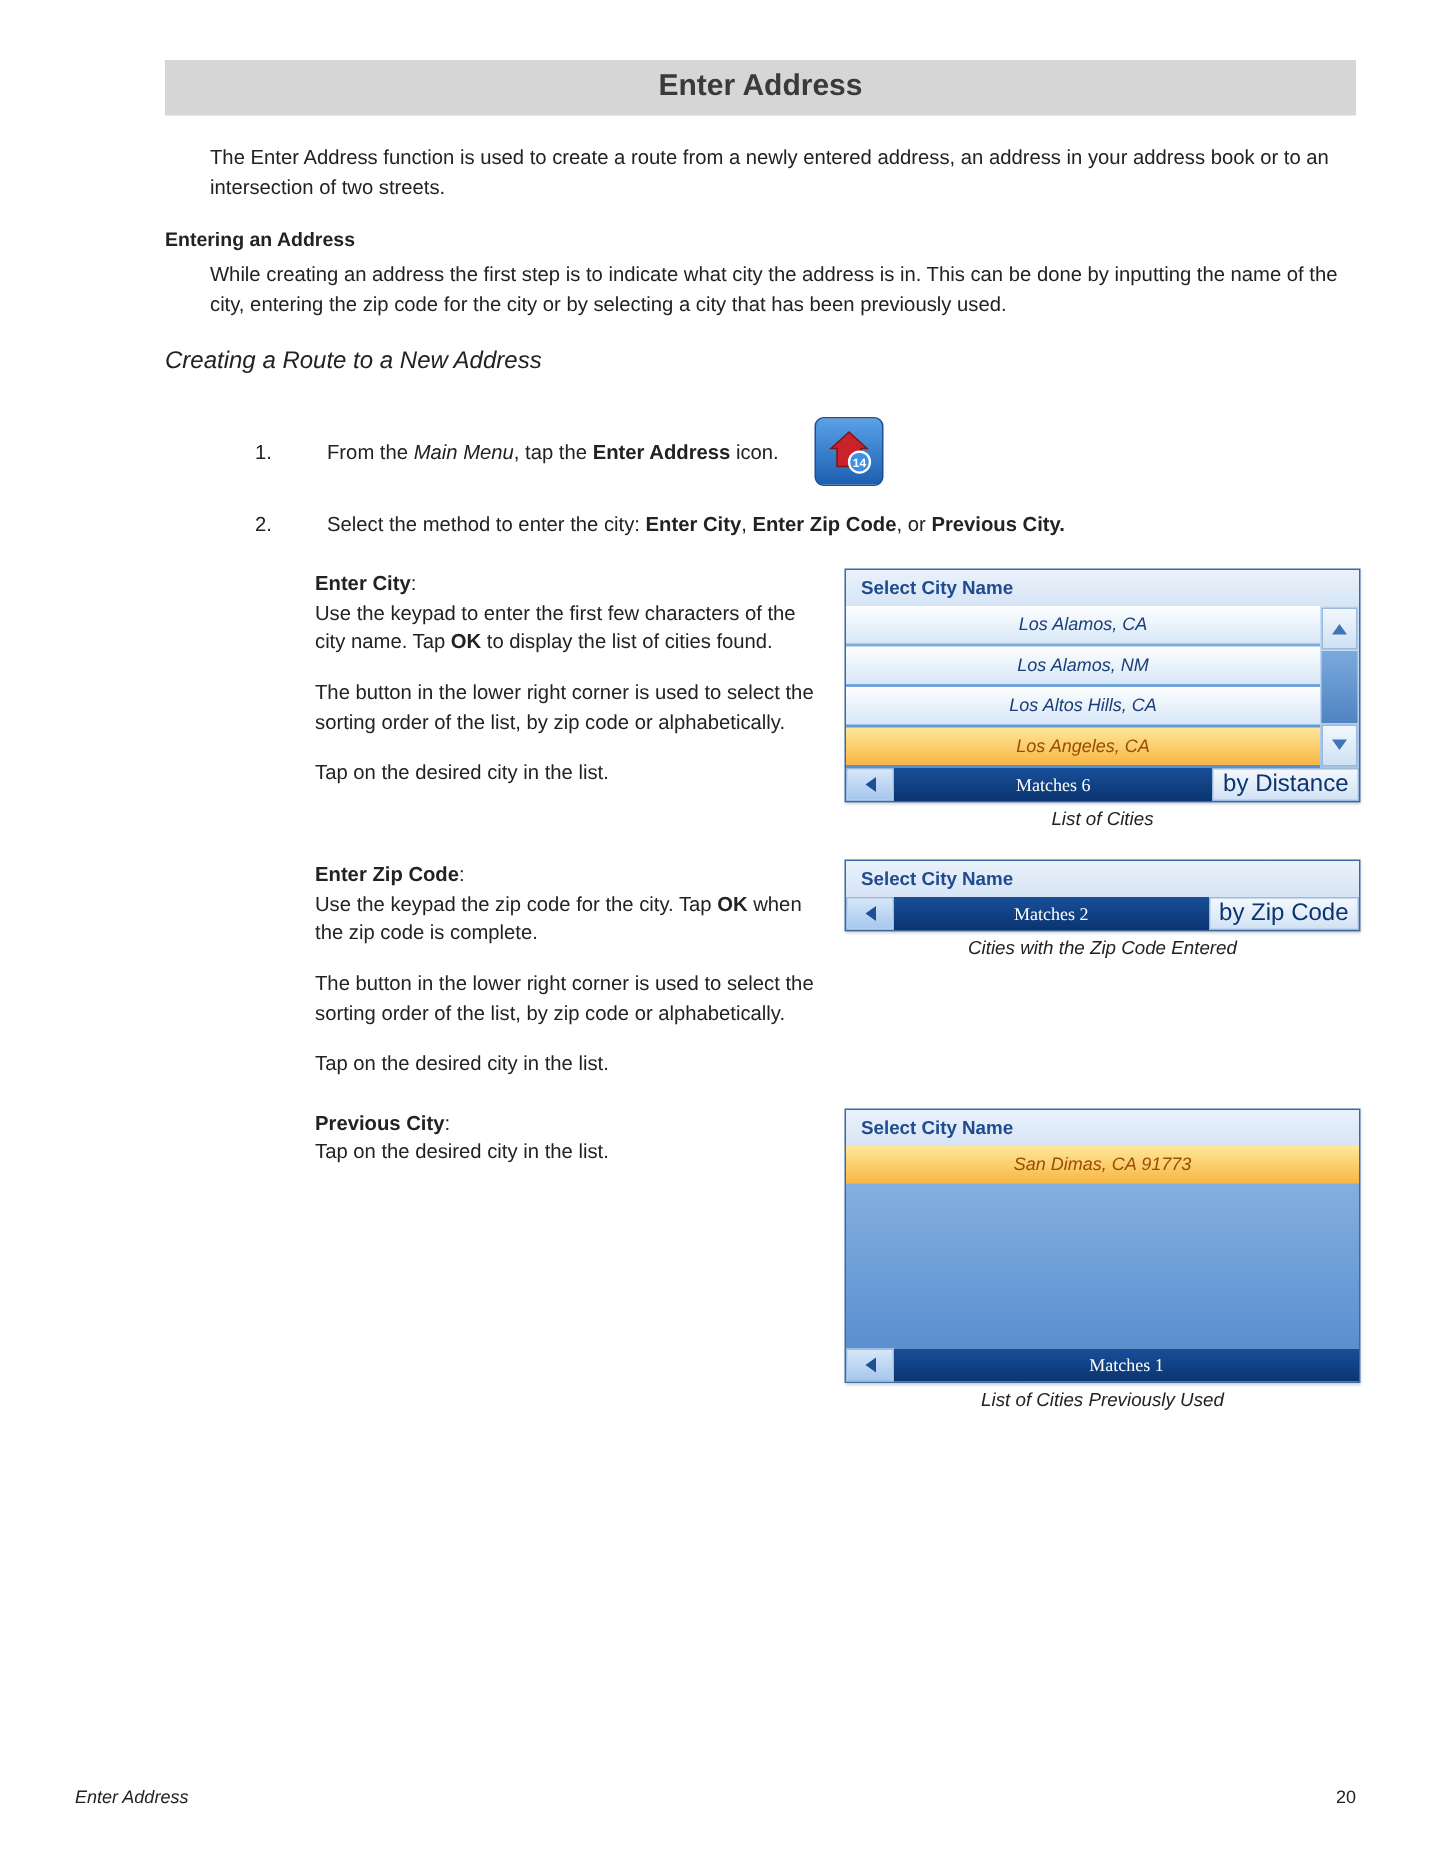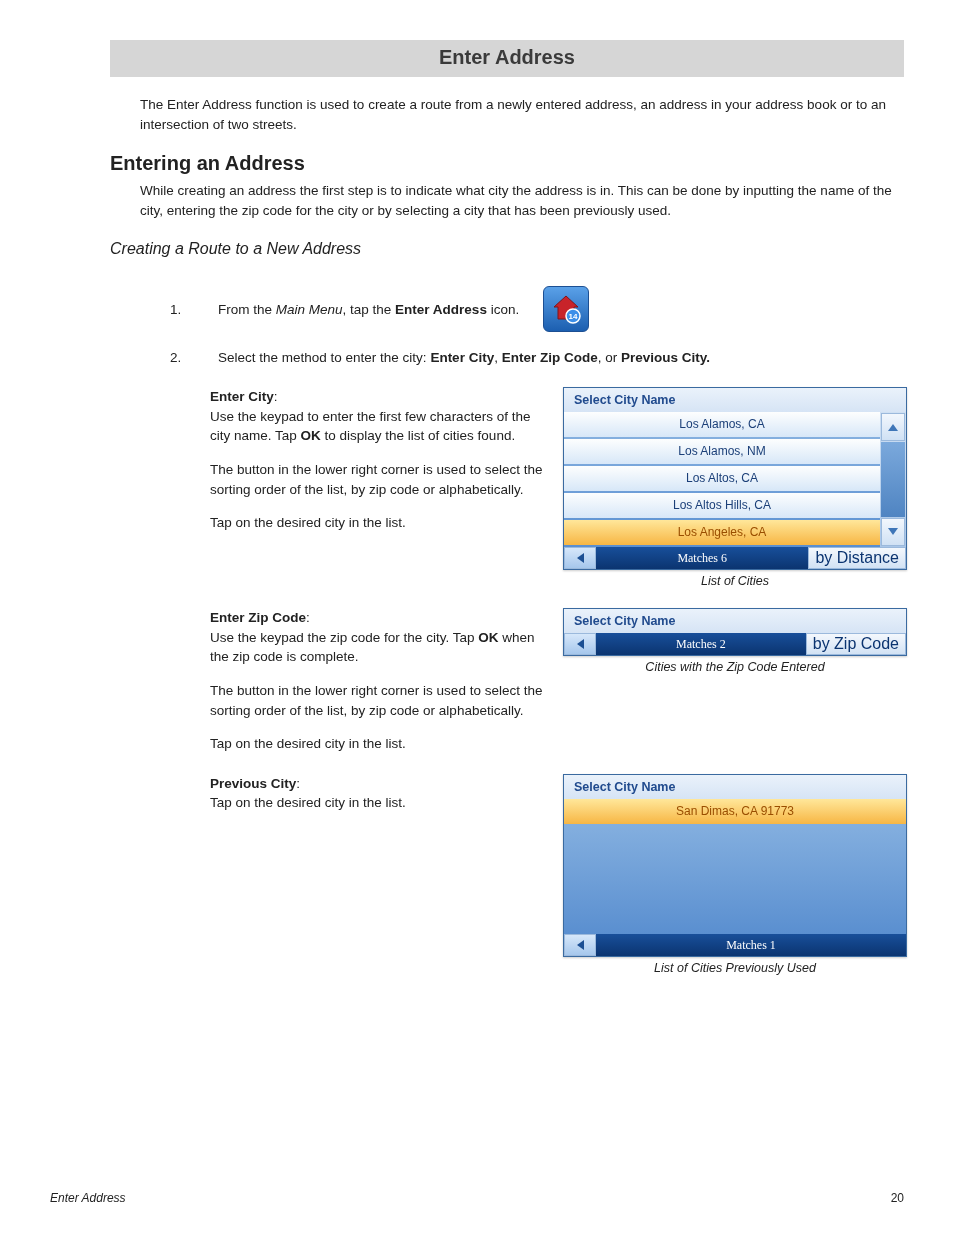--- a/index.html
+++ b/index.html
@@ -29,21 +29,21 @@
     font-weight: 900;
     font-size: 20px;
     margin: 0;
     color: #3a3a3a;
   }
   .body-indent { margin-left: 90px; margin-right: 0; }
   .para { line-height: 1.45; margin: 0 0 14px 0; }
   h2.section {
     font-family: Arial, sans-serif;
     font-weight: bold;
-    font-size: 20px;
+    font-size: 13px;
     margin: 18px 0 6px 60px;
   }
   h3.subsection {
     font-style: italic;
     font-weight: normal;
     font-size: 16px;
     margin: 20px 0 28px 60px;
     font-family: Verdana, sans-serif;
   }
   .step-row { display: flex; align-items: center; margin: 0 0 18px 120px; gap: 8px; }
@@ -61,21 +61,21 @@
     font-family: Verdana, sans-serif;
     font-size: 12px;
   }
   .screen .hdr {
     background: linear-gradient(#eaf2fb,#d6e4f5);
     color: #214b8e;
     font-weight: bold;
     padding: 5px 10px;
     font-size: 12.5px;
   }
-  .screen .list-wrap { display:flex; }
+  .screen .list-wrap { display:flex;font-style:italic; }
   .screen .list { flex:1; background: linear-gradient(#8db6e2,#5a8fd0); }
   .screen .row-item {
     text-align:center;
     background: linear-gradient(#fdfefe,#d7e7f8);
     margin: 0 0 2px 0;
     padding: 5px 0 6px 0;
     color:#1b3f78;
   }
   .screen .row-item.highlight {
     background: linear-gradient(#ffe79a,#f7b644);
@@ -162,21 +162,20 @@
       <p class="para">The button in the lower right corner is used to select the sorting order of the list, by zip code or alphabetically.</p>
       <p class="para">Tap on the desired city in the list.</p>
     </div>
     <div class="right">
       <div class="screen">
           <div class="hdr">Select City Name</div>
           <div class="list-wrap">
             <div class="list">
               <div class="row-item">Los Alamos, CA</div>
               <div class="row-item">Los Alamos, NM</div>
-              <div class="row-item">Los Altos, CA</div>
               <div class="row-item">Los Altos Hills, CA</div>
               <div class="row-item highlight">Los Angeles, CA</div>
             </div>
             <div class="scrollbar">
               <div class="sbtn">
                 <svg width="12" height="10">
                   <polygon points="6,2 11,9 1,9" fill="#3f76b8"></polygon>
                 </svg>
               </div>
               <div style="flex:1;background:linear-gradient(#7ba9dc,#4f84c2);margin:0 1px;"></div>

